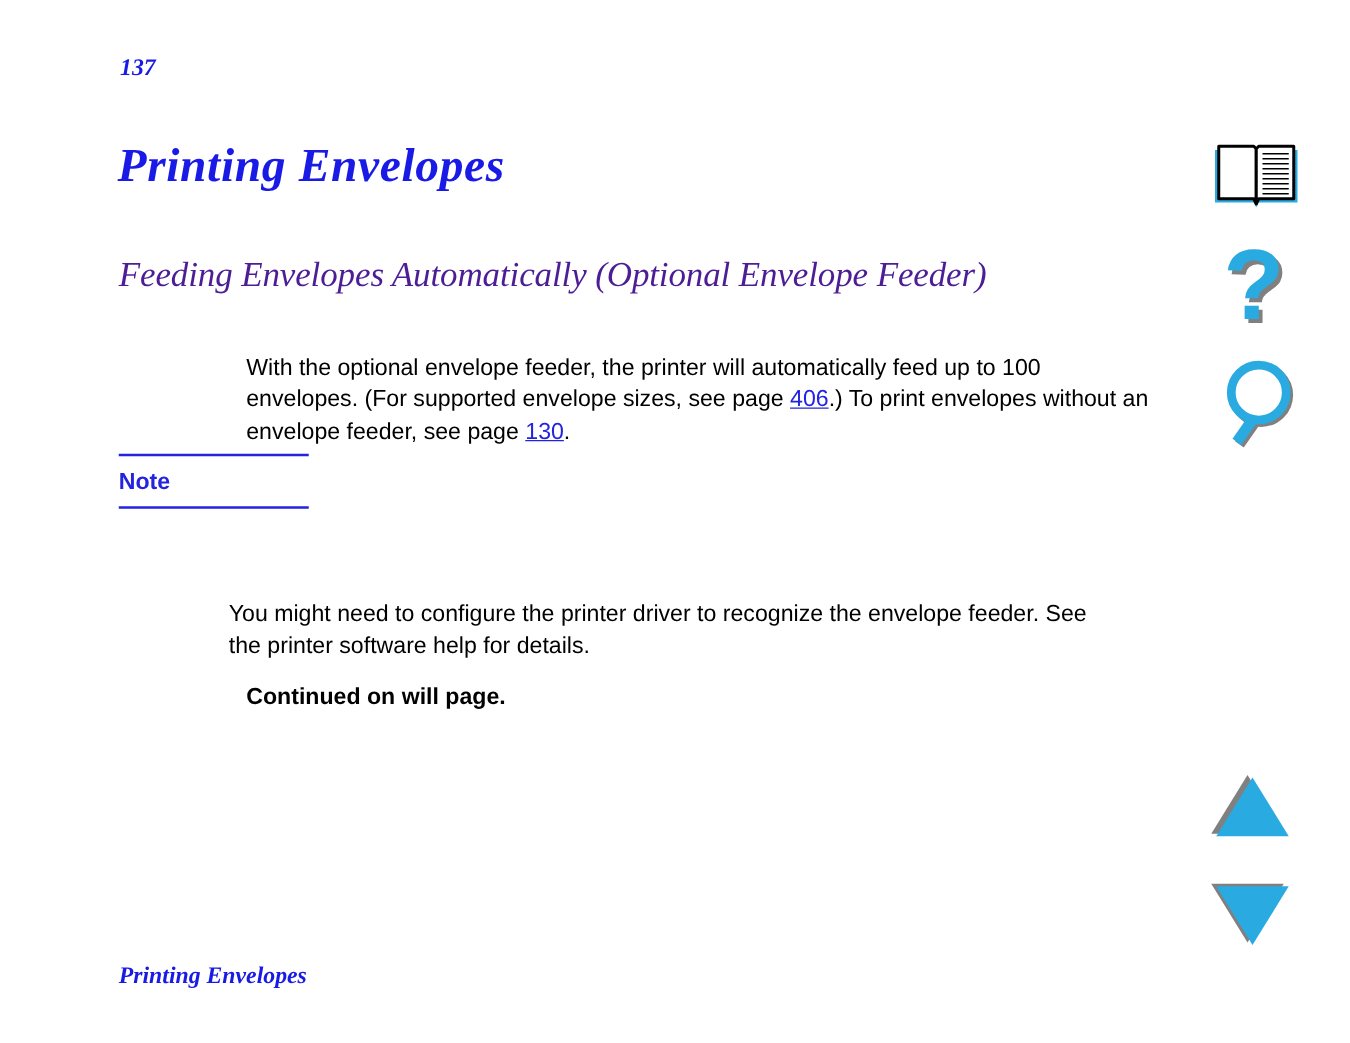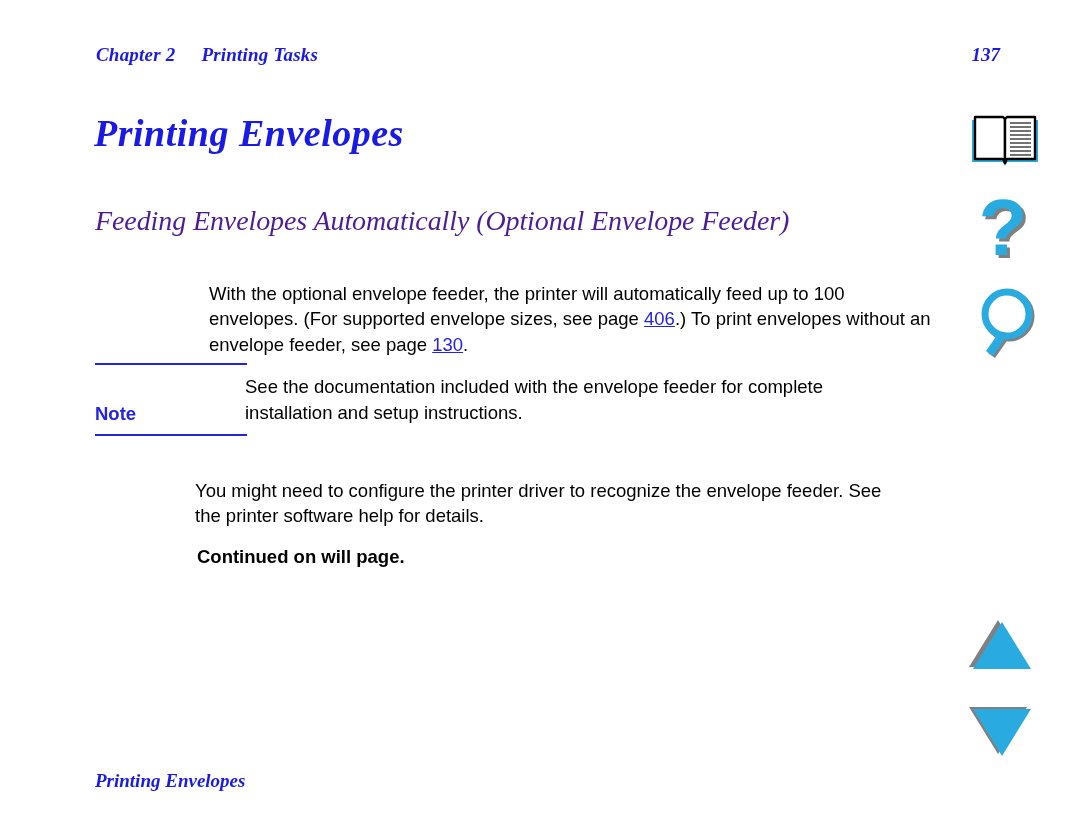--- a/index.html
+++ b/index.html
@@ -68,21 +68,20 @@
     color: #4c1d95;
     letter-spacing: -0.1px;
   }
 
   
   .body-text {
     position: absolute;
     font-size: 18.5px;
     line-height: 25.5px;
     color: #000000;
-    margin-left: 12px;
   }
   .para-intro {
     left: 197px;
     top: 262px;
     width: 725px;
   }
   .para-driver {
     left: 183px;
     top: 459px;
     width: 700px;
@@ -164,36 +163,32 @@
   .icon-book   { top: 112px;  height: 64px; }
   .icon-help   { top: 190px;  height: 86px; }
   .icon-search { top: 285px;  height: 78px; }
   .icon-up     { top: 610px;  height: 70px; }
   .icon-down   { top: 695px;  height: 70px; }
 </style>
 </head>
 <body>
 
 <div class="page-header">
-  <div class="header-left">
-    <span class="chapter-label">Chapter 2</span><span>Printing Tasks</span>
-  </div>
   <div class="header-page-number">137</div>
 </div>
 
 <h1 class="doc-title">Printing Envelopes</h1>
 <h2 class="doc-subtitle">Feeding Envelopes Automatically (Optional Envelope Feeder)</h2>
 
 <p class="body-text para-intro"><span>With the optional envelope feeder, the printer will automatically feed up to 100 envelopes. (For supported envelope sizes, see page </span><a class="page-link" href="#">406</a><span>.) To print envelopes without an envelope feeder, see page </span><a class="page-link" href="#">130</a><span>.</span></p>
 
 <div class="note-block">
   <div class="note-rule"></div>
   <div class="note-row">
     <div class="note-label">Note</div>
-    <div class="note-body">See the documentation included with the envelope feeder for complete installation and setup instructions.</div>
   </div>
   <div class="note-rule note-rule-bottom"></div>
 </div>
 
 <p class="body-text para-driver">You might need to configure the printer driver to recognize the envelope feeder. See the printer software help for details.</p>
 
 <p class="continued-note">Continued on will page.</p>
 
 <div class="page-footer">Printing Envelopes</div>
 

